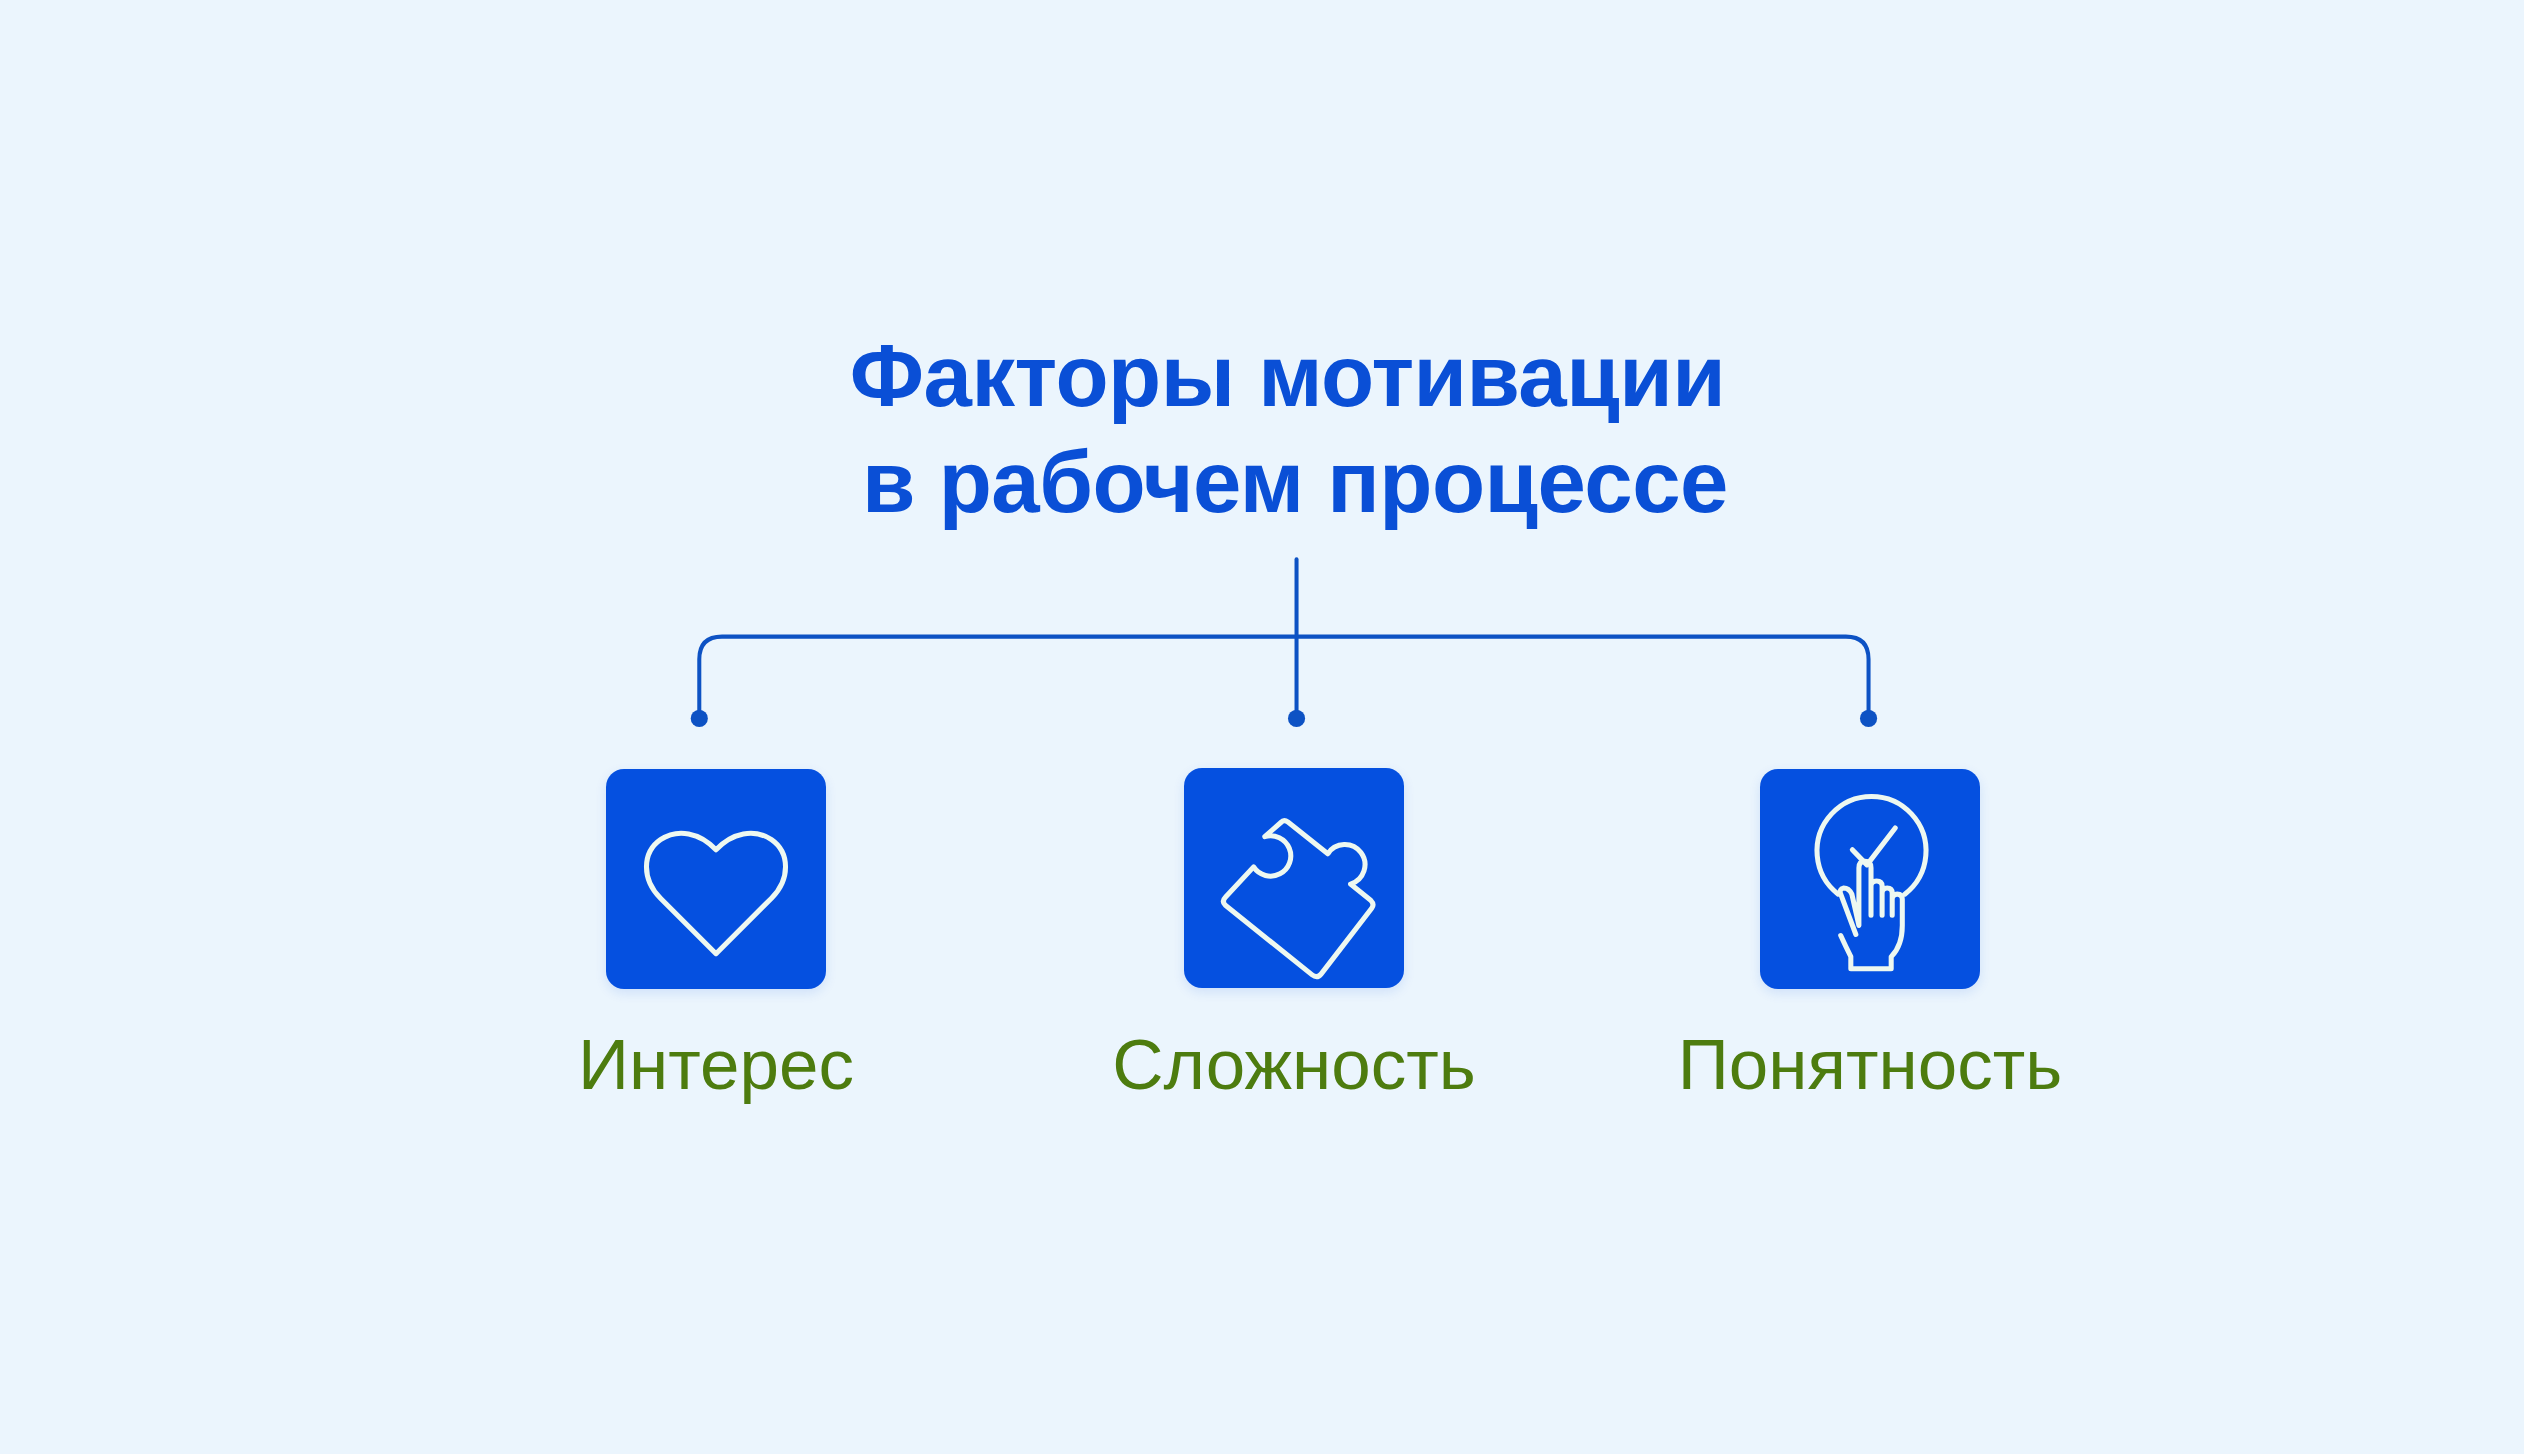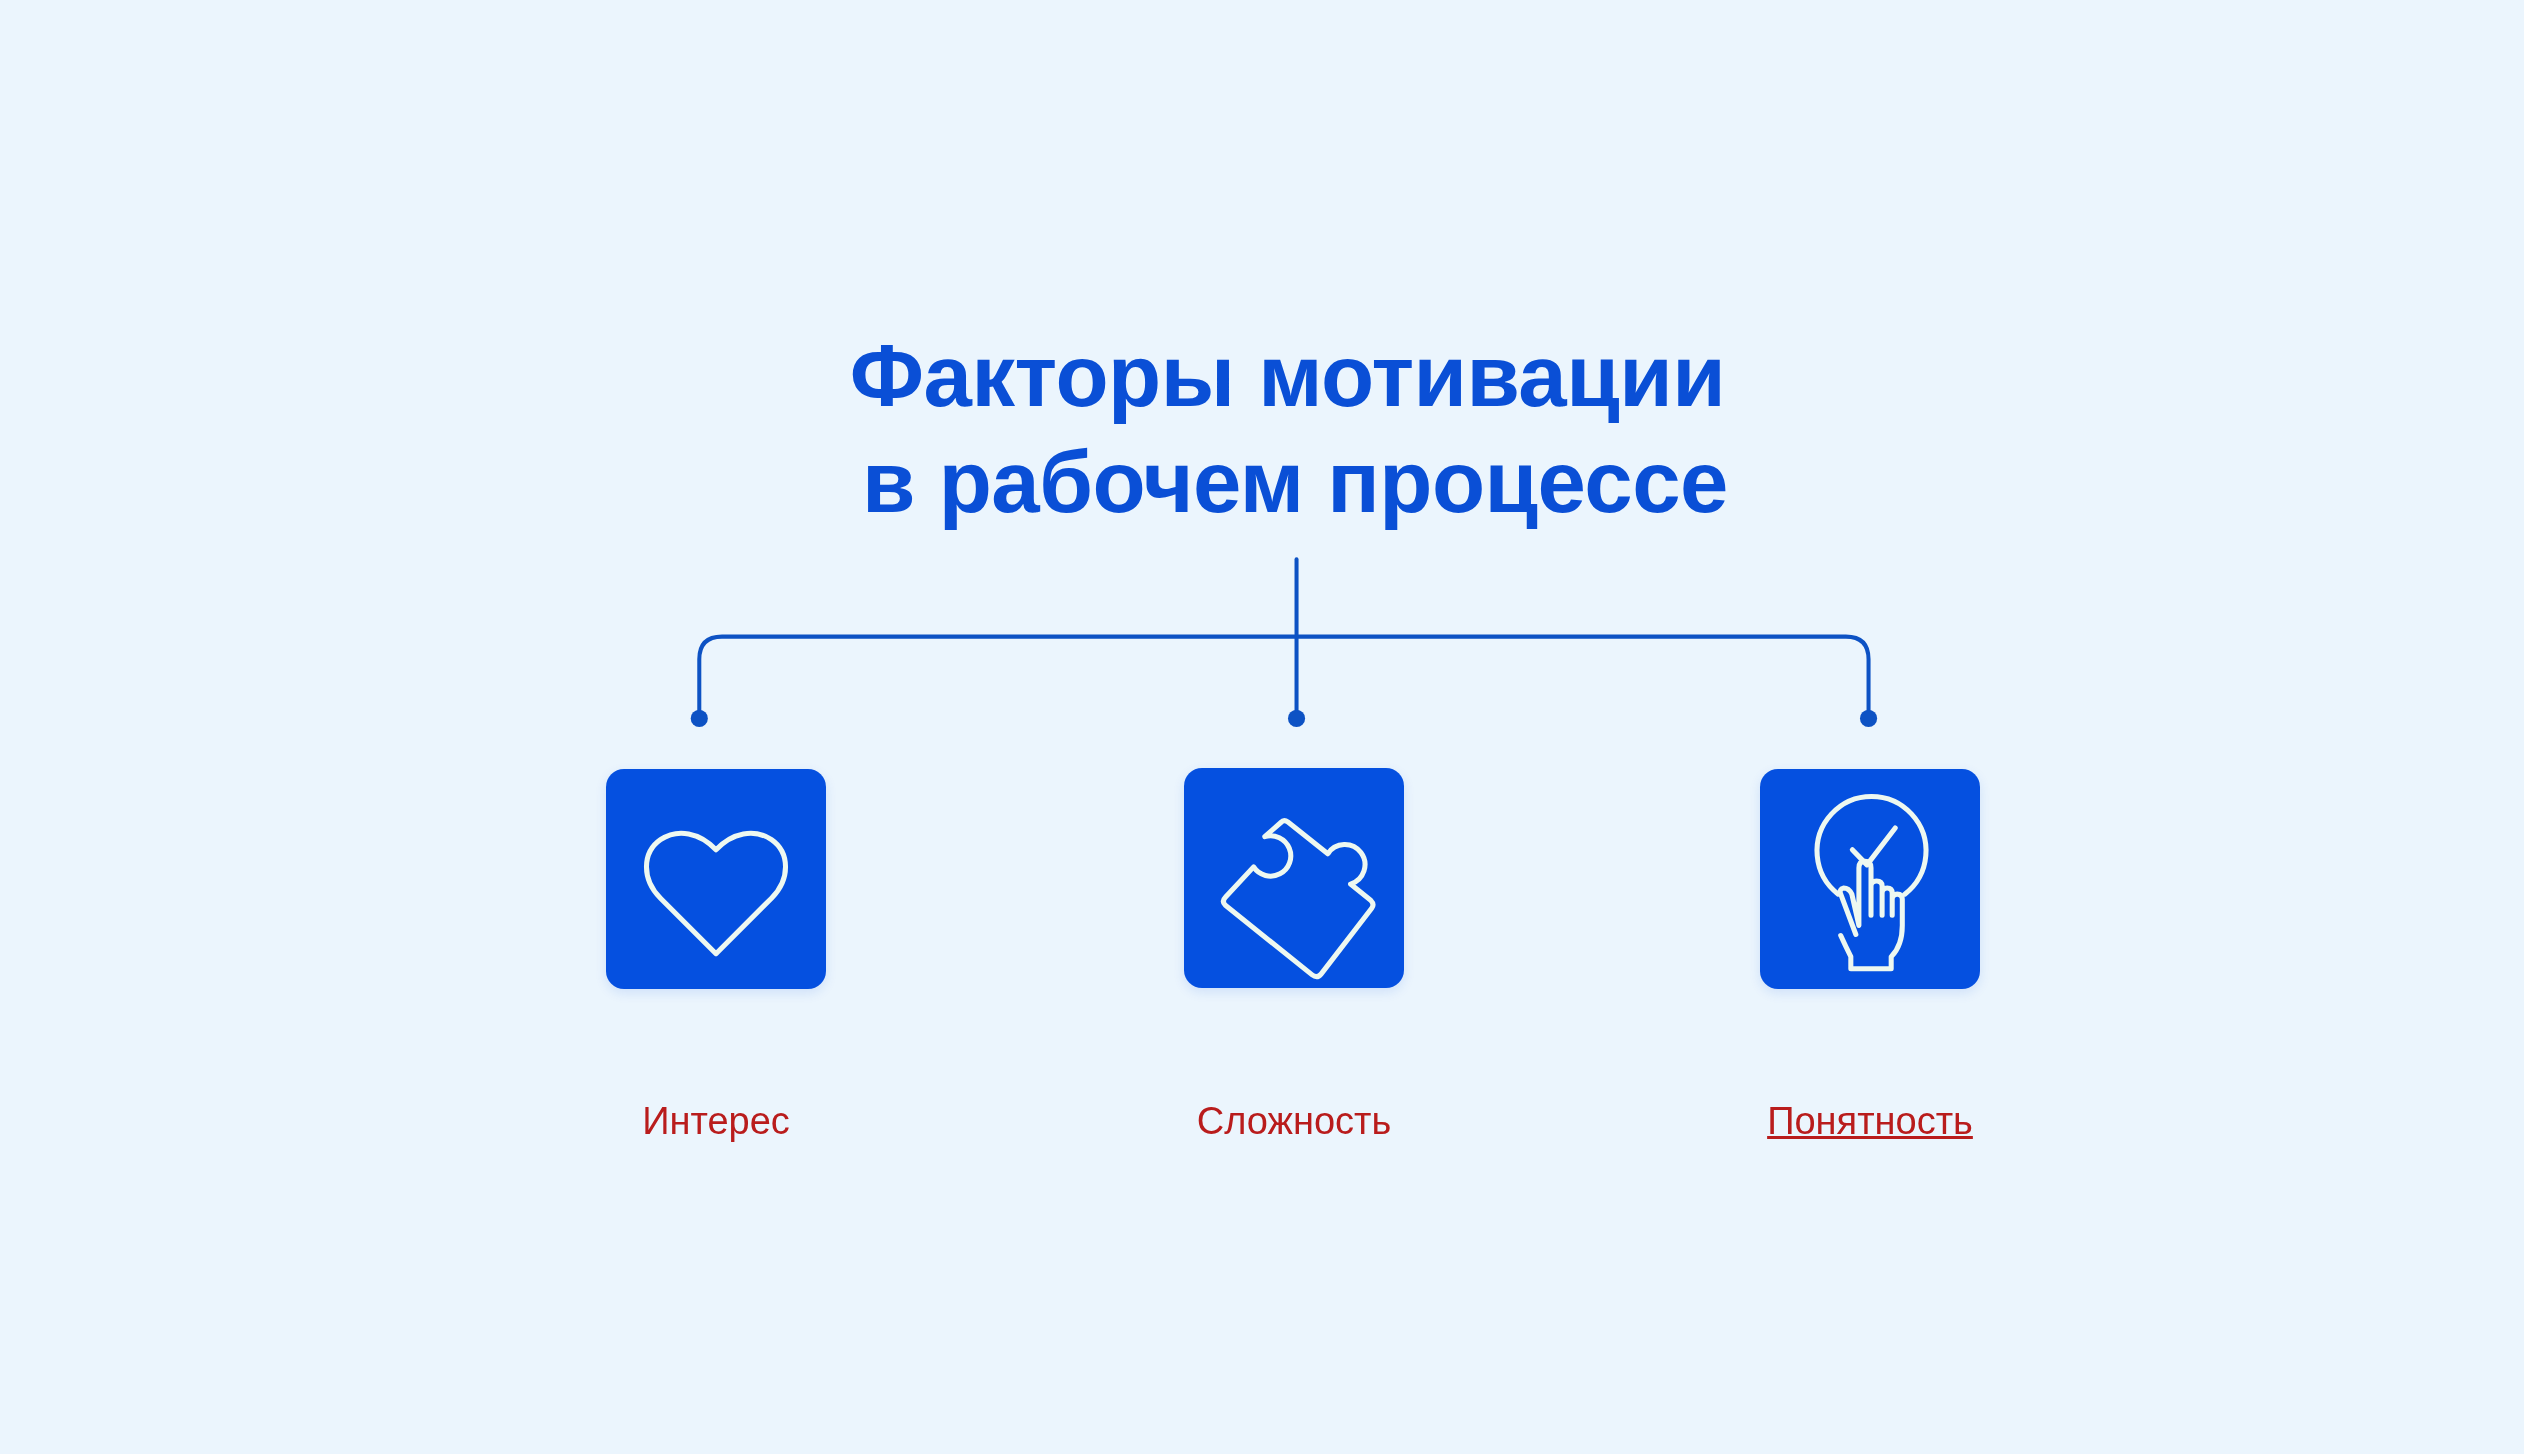--- a/index.html
+++ b/index.html
@@ -19,21 +19,21 @@
   .title .l2 { margin-left:5px; }
   svg.connectors { position:absolute; left:0; top:0; }
   .card {
     position:absolute; width:220px; height:220px;
     background:#0550e0; border-radius:18px;
     box-shadow:0 4px 12px rgba(5,80,224,0.12);
   }
   .card svg { position:absolute; left:0; top:0; }
   .label {
     position:absolute; width:454px; text-align:center;
-    font-size:38px; color:#b91c1c; top:1086px; line-height:71px;
+    font-size:71px; color:#4d7c0f; top:1029px; line-height:71px;
   }
 </style>
 </head>
 <body>
 
 <div class="title">
   <span class="l1">Факторы мотивации</span>
   <span class="l2">в рабочем процессе</span>
 </div>
 
@@ -83,14 +83,14 @@
       <path d="M183 160 L212 190 L268 117"></path>
       <path d="M190 328 L160 248 Q156 238 166 236 Q176 236 182 248 L196 310
                L196 196 Q196 183 208 183 Q220 183 220 196 L220 290
                L220 232 Q220 222 231 222 Q242 222 242 232 L242 290
                L242 246 Q242 236 252 236 Q262 236 262 246 L262 290
                L262 258 Q262 248 272 248 Q282 248 282 258 L282 310
                Q282 350 260 372 L260 396 L180 396 L180 372 Q170 352 160 330"></path>
     </g>
   </svg>
 </div>
-<div class="label" style="left:1643px;text-decoration:underline;">Понятность</div>
+<div class="label" style="left:1643px;">Понятность</div>
 
 
 </body></html>

